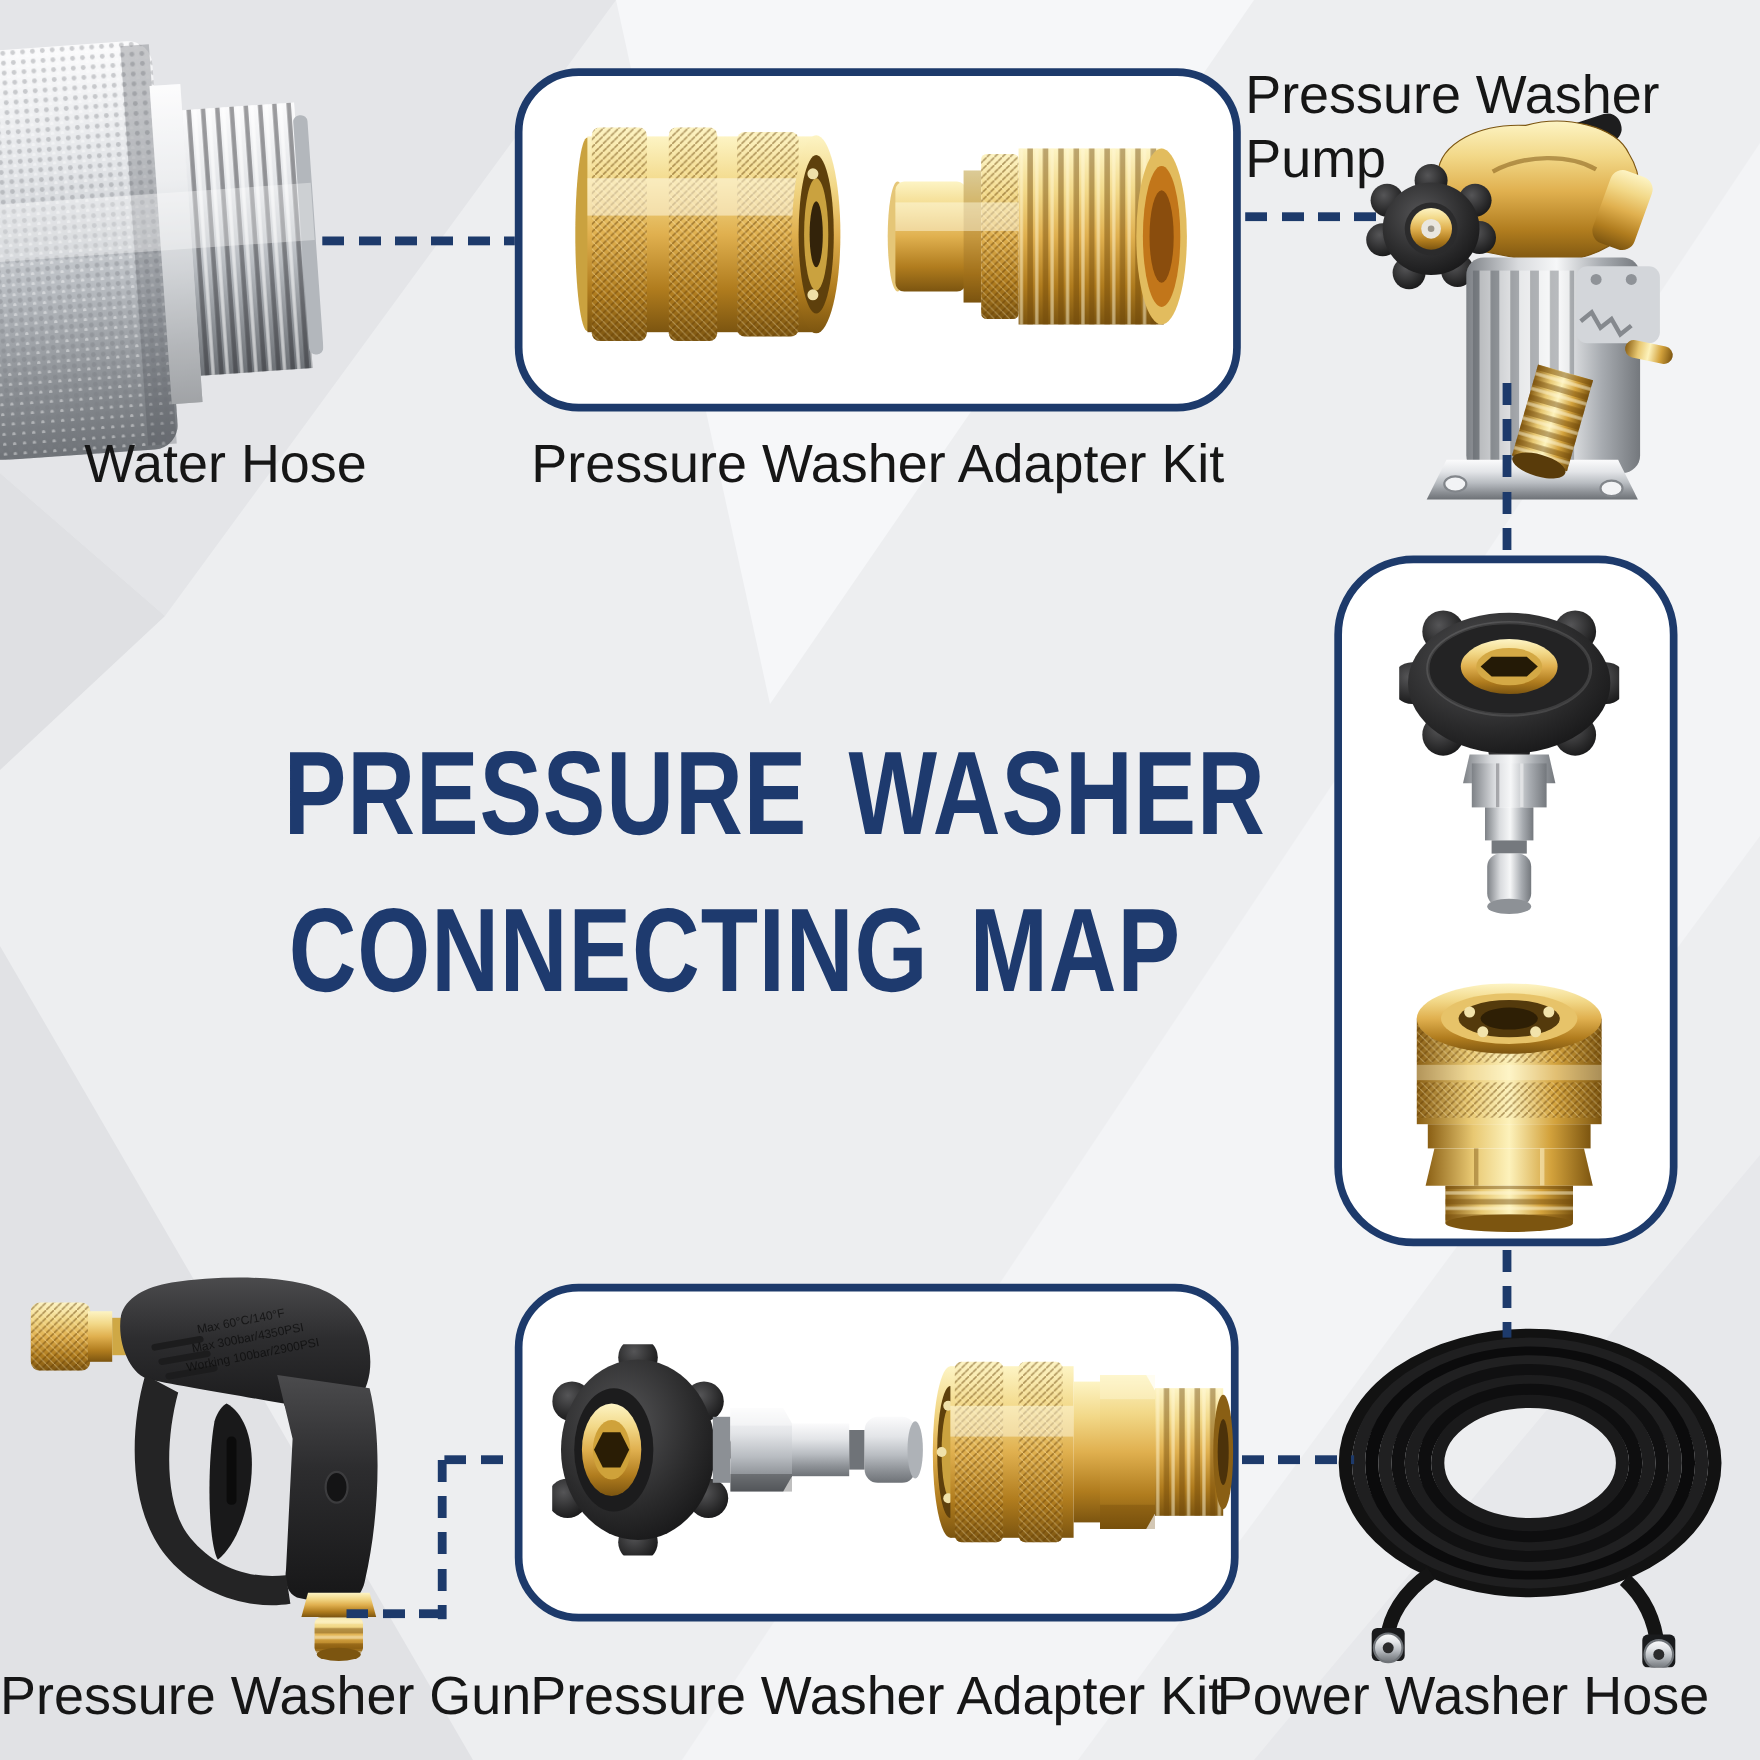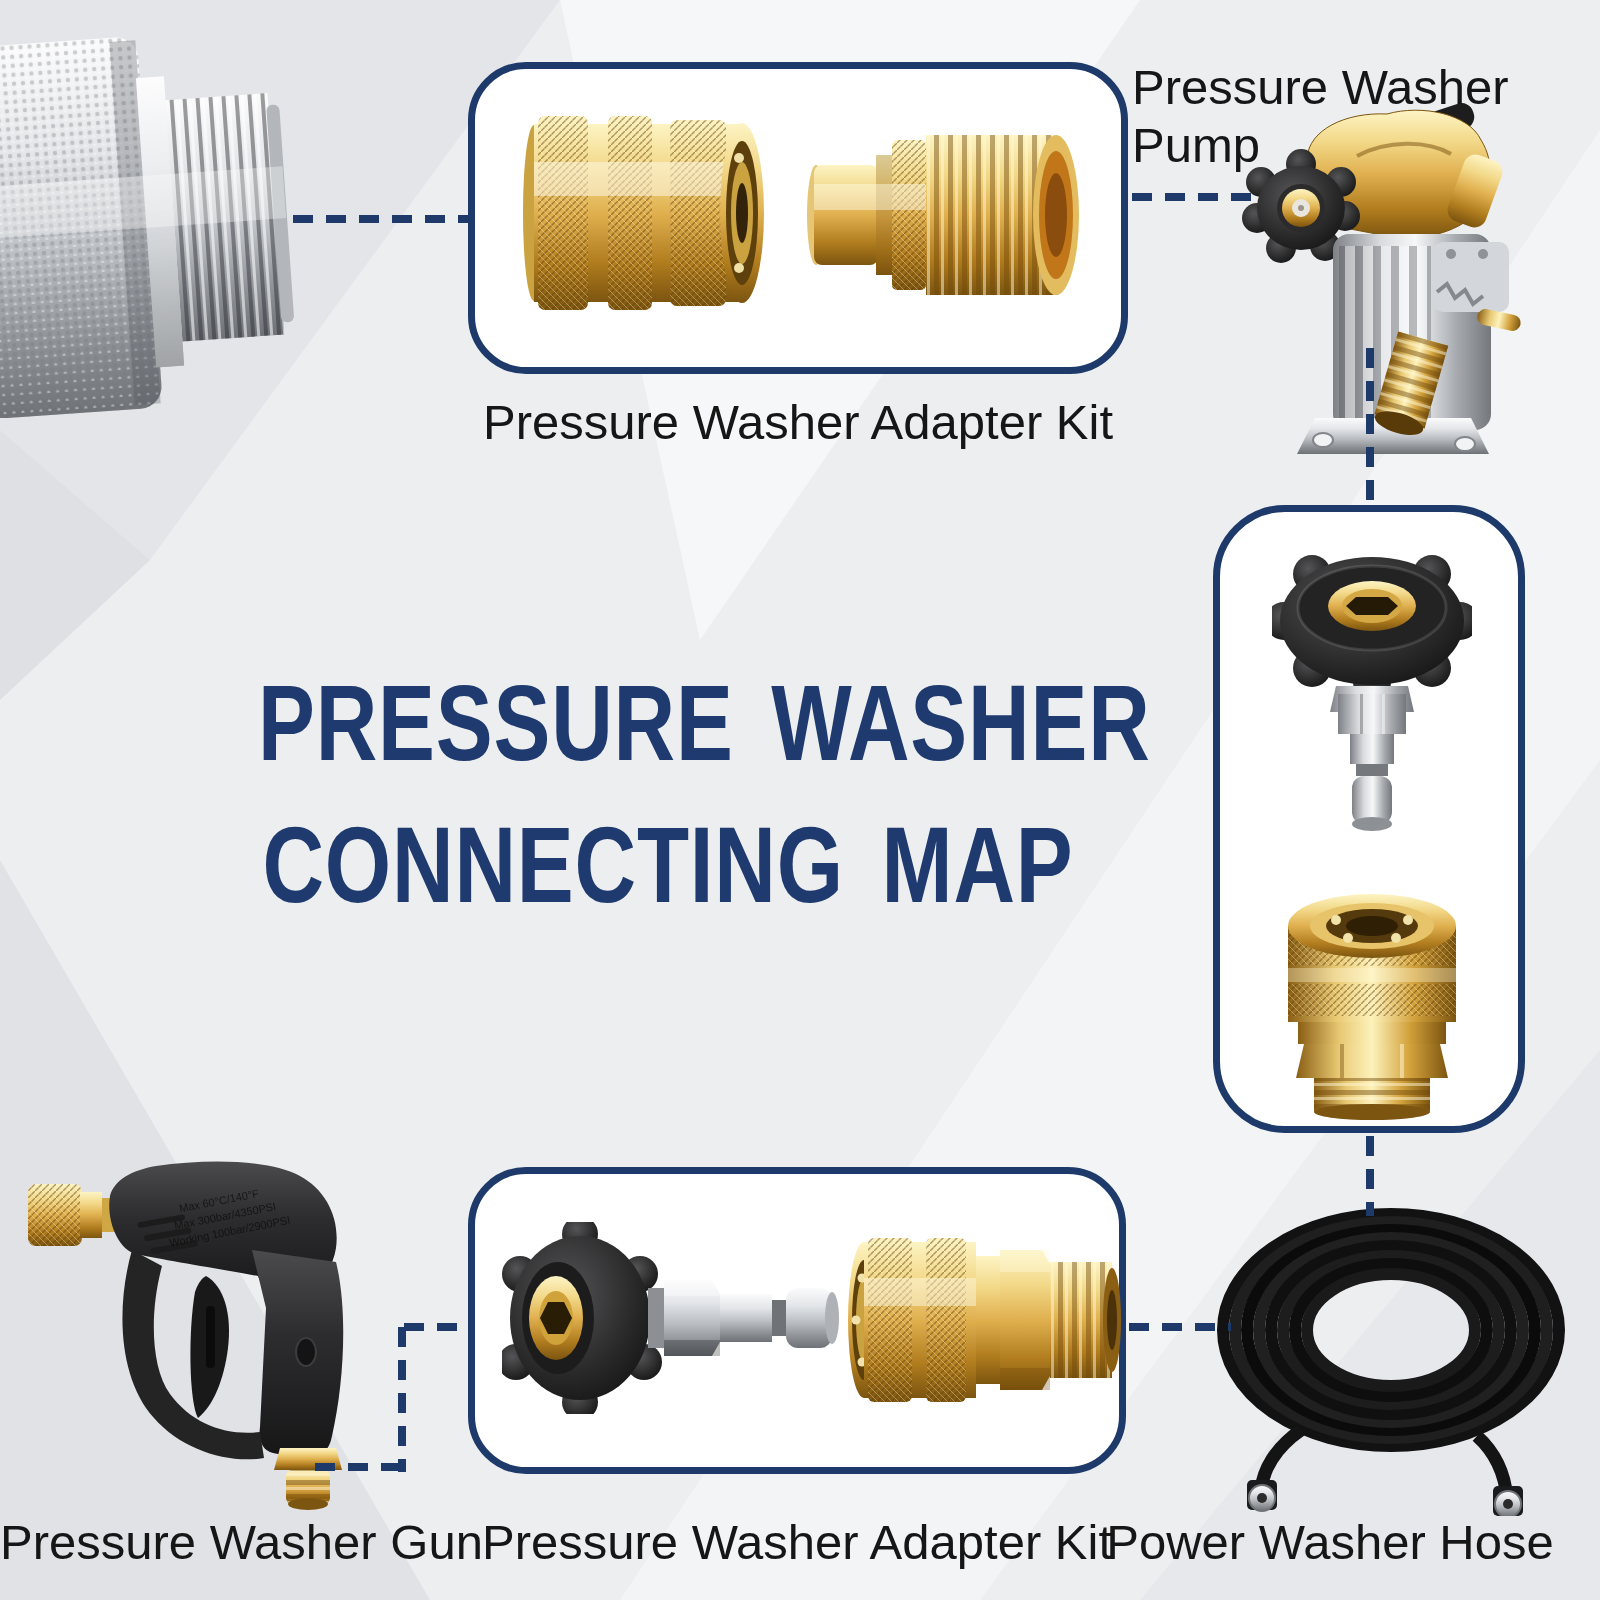--- a/index.html
+++ b/index.html
@@ -349,20 +349,21 @@
   <div class="dash-v" style="left:1366px;top:348px;height:158px;"></div>
   <div class="dash-v" style="left:1366px;top:1136px;height:80px;"></div>
   <div class="dash-h" style="left:1129px;top:1323px;width:102px;"></div>
   <div class="dash-h" style="left:315px;top:1463px;width:92px;"></div>
   <div class="dash-v" style="left:398px;top:1327px;height:145px;"></div>
   <div class="dash-h" style="left:404px;top:1323px;width:64px;"></div>
 
   <div class="title-line" id="title1" style="top:668px;">PRESSURE WASHER</div>
   <div class="title-line" id="title2" style="top:810px;">CONNECTING MAP</div>
 
+  <div class="label centered" style="left:40px;top:394px;width:330px;">Water Hose</div>
   <div class="label centered" style="left:468px;top:394px;width:660px;">Pressure Washer Adapter Kit</div>
   <div class="label" id="label-pump" style="left:1132px;top:58px;width:470px;">
     <span>Pressure Washer</span>
     <span>Pump</span>
   </div>
   <div class="label centered" style="left:0px;top:1514px;width:460px;">Pressure Washer Gun</div>
   <div class="label centered" style="left:468px;top:1514px;width:658px;">Pressure Washer Adapter Kit</div>
   <div class="label centered" style="left:1095px;top:1514px;width:470px;">Power Washer Hose</div>
 
 </div>

